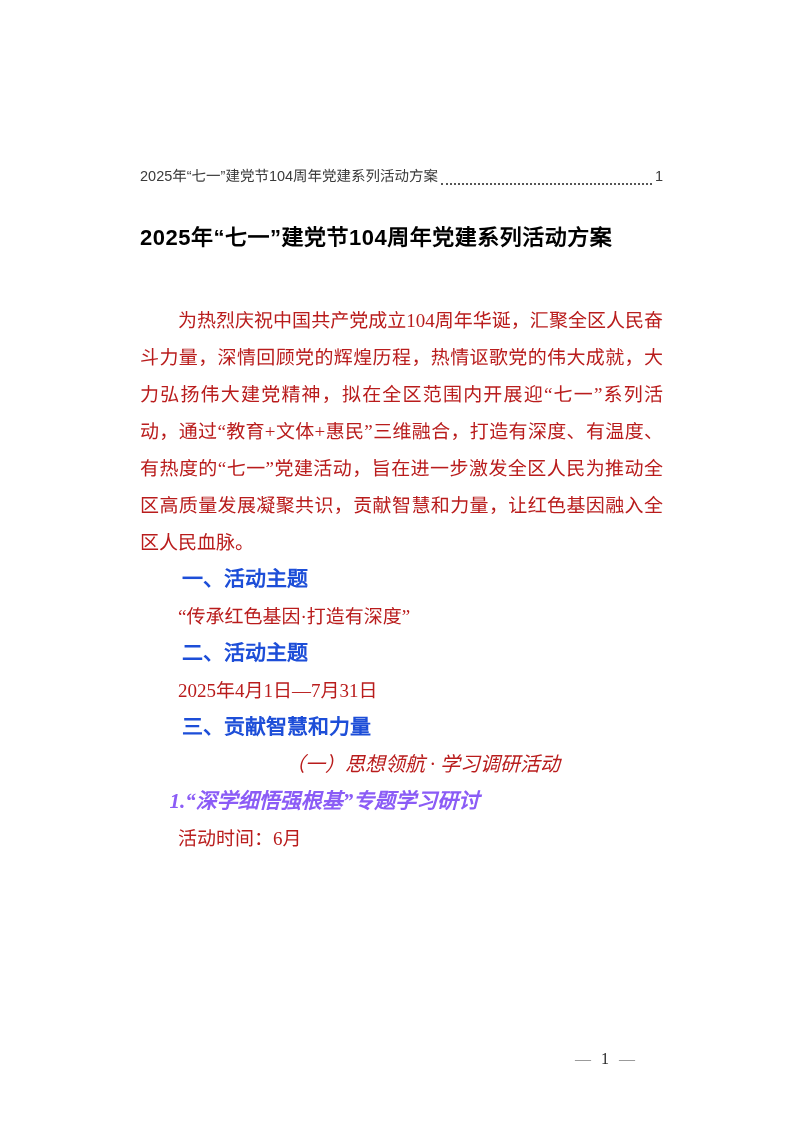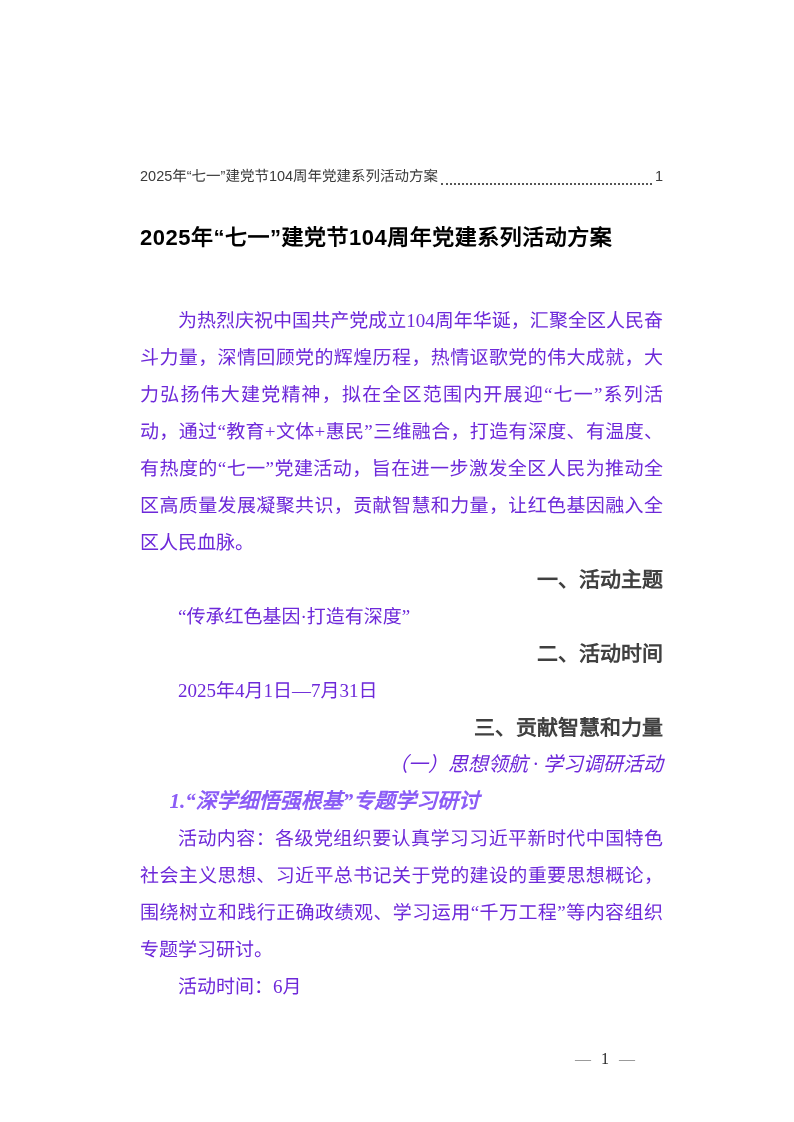--- a/index.html
+++ b/index.html
@@ -53,37 +53,37 @@
   }
 
   
   .content { }
   .block {
     margin: 0;
     font-size: 19px;
     line-height: 37px;
     text-indent: 2em;
     text-align: justify;
-    color: #6d28d9;
+    color: #b91c1c;
   }
   .block.body {
     font-family: "Liberation Serif", "DejaVu Serif", serif;
   }
   .block.heading {
-    font-family: Liberation Sans, sans-serif;
+    font-family: Liberation Serif, serif;
     font-weight: bold;
     font-size: 21px;
-    color: #404040;
-    text-align: right;
+    color: #1d4ed8;
+    text-align: left;
   }
   .block.subheading-kaiti {
     font-family: "Liberation Serif", "DejaVu Serif", serif;
     font-style: italic;
     font-size: 20px;
-    text-align: right;
+    text-align: center;
     text-indent: 2.1em;
   }
   .block.item-heading {
     font-family: "Liberation Serif", "DejaVu Serif", serif;
     font-style: italic;
     font-weight: bold;
     font-size: 21px;
     color: #8b5cf6;
     text-align: left;
     text-indent: 1.4em;
@@ -113,26 +113,25 @@
     <span class="toc-page">1</span>
   </div>
     </nav>
 
   <h1 class="doc-title">2025年“七一”建党节104周年党建系列活动方案</h1>
 
   <main class="content">
       <p class="block body">为热烈庆祝中国共产党成立104周年华诞，汇聚全区人民奋斗力量，深情回顾党的辉煌历程，热情讴歌党的伟大成就，大力弘扬伟大建党精神，拟在全区范围内开展迎“七一”系列活动，通过“教育+文体+惠民”三维融合，打造有深度、有温度、有热度的“七一”党建活动，旨在进一步激发全区人民为推动全区高质量发展凝聚共识，贡献智慧和力量，让红色基因融入全区人民血脉。</p>
       <p class="block heading">一、活动主题</p>
       <p class="block body">“传承红色基因·打造有深度”</p>
-      <p class="block heading">二、活动时间</p>
+      <p class="block heading">二、活动主题</p>
       <p class="block body">2025年4月1日—7月31日</p>
       <p class="block heading">三、贡献智慧和力量</p>
       <p class="block subheading-kaiti">（一）思想领航 · 学习调研活动</p>
       <p class="block item-heading">1.“深学细悟强根基”专题学习研讨</p>
-      <p class="block body">活动内容：各级党组织要认真学习习近平新时代中国特色社会主义思想、习近平总书记关于党的建设的重要思想概论，围绕树立和践行正确政绩观、学习运用“千万工程”等内容组织专题学习研讨。</p>
       <p class="block body">活动时间：6月</p>
     </main>
 
   <footer class="page-footer">
     <span class="footer-dash">—</span><span class="footer-num">1</span><span class="footer-dash">—</span>
   </footer>
 
 </div>
 
 </body></html>

